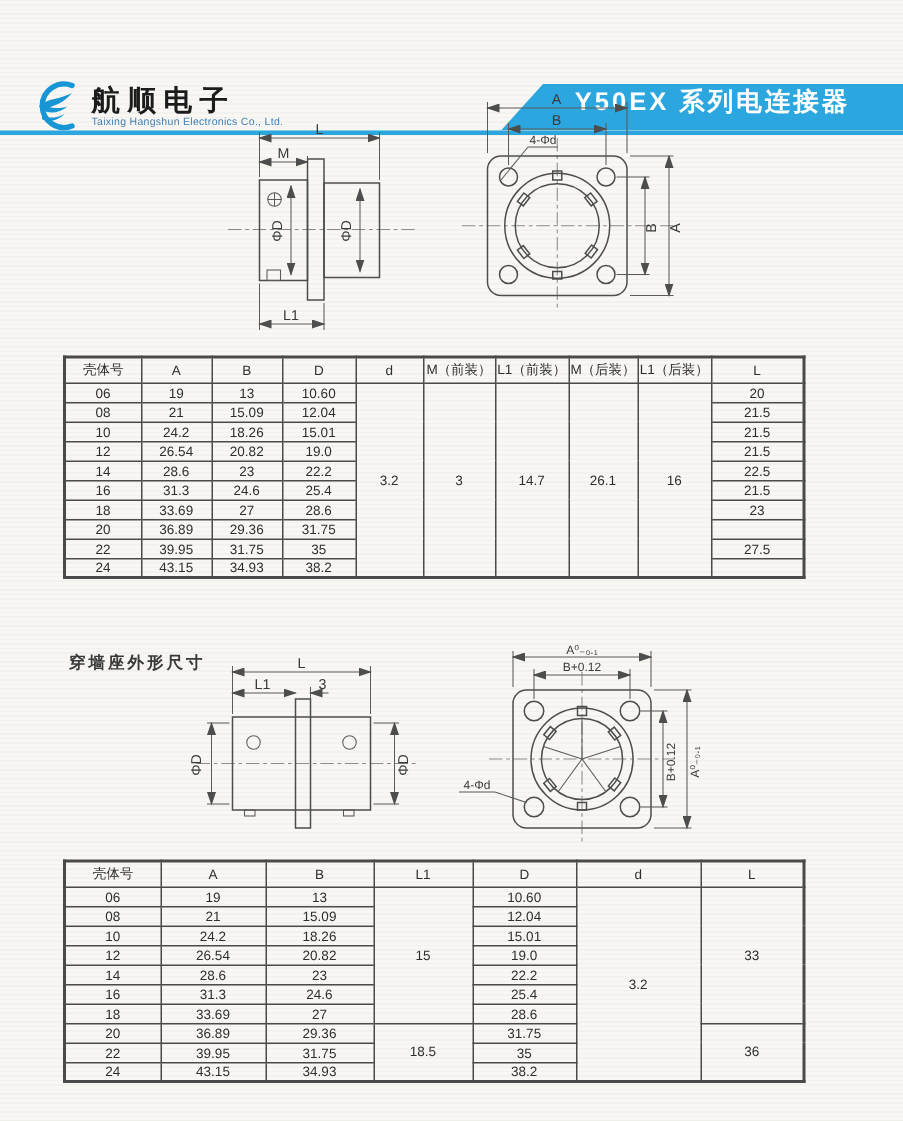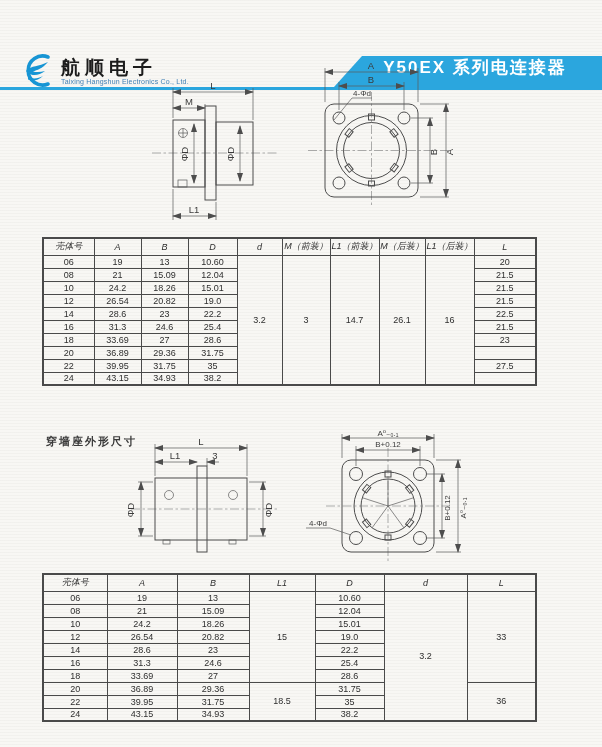--- a/index.html
+++ b/index.html
@@ -34,21 +34,21 @@
   .thin { stroke:#5a5a5a; stroke-width:.7; fill:none; }
   .cl { stroke:#8a8a8a; stroke-width:.7; fill:none; stroke-dasharray:9 2.5 2.5 2.5; }
   .dlabel { font-family:"Liberation Sans","DejaVu Sans",sans-serif; font-size:9.5px; fill:#3a3a3a; text-anchor:middle; }
   .dsmall { font-family:"Liberation Sans","DejaVu Sans",sans-serif; font-size:8px; fill:#3a3a3a; text-anchor:middle; }
   
   table { position:absolute; left:42px; border-collapse:collapse; table-layout:fixed; width:493px;
           font-size:9px; color:#2e2e2e; }
   #table1 { top:237px; } #table2 { top:573px; }
   th,td { border:1px solid #4a4a4a; text-align:center; vertical-align:middle; padding:0;
           font-weight:normal; overflow:hidden; white-space:nowrap; }
-  th { height:17px;font-style:italic; } td { height:13px; }
+  th { height:17px; } td { height:13px; }
   table { border:2px solid #4a4a4a; }
   #table1 th:nth-child(1){width:51px} #table1 th:nth-child(2){width:47px}
   #table1 th:nth-child(3){width:47px} #table1 th:nth-child(4){width:49px}
   #table1 th:nth-child(5){width:45px} #table1 th:nth-child(6){width:48px}
   #table1 th:nth-child(7){width:49px} #table1 th:nth-child(8){width:46px}
   #table1 th:nth-child(9){width:49px} #table1 th:nth-child(10){width:62px}
   #table2 th:nth-child(1){width:64px} #table2 th:nth-child(2){width:70px}
   #table2 th:nth-child(3){width:72px} #table2 th:nth-child(4){width:66px}
   #table2 th:nth-child(5){width:69px} #table2 th:nth-child(6){width:83px}
   #table2 th:nth-child(7){width:69px}

